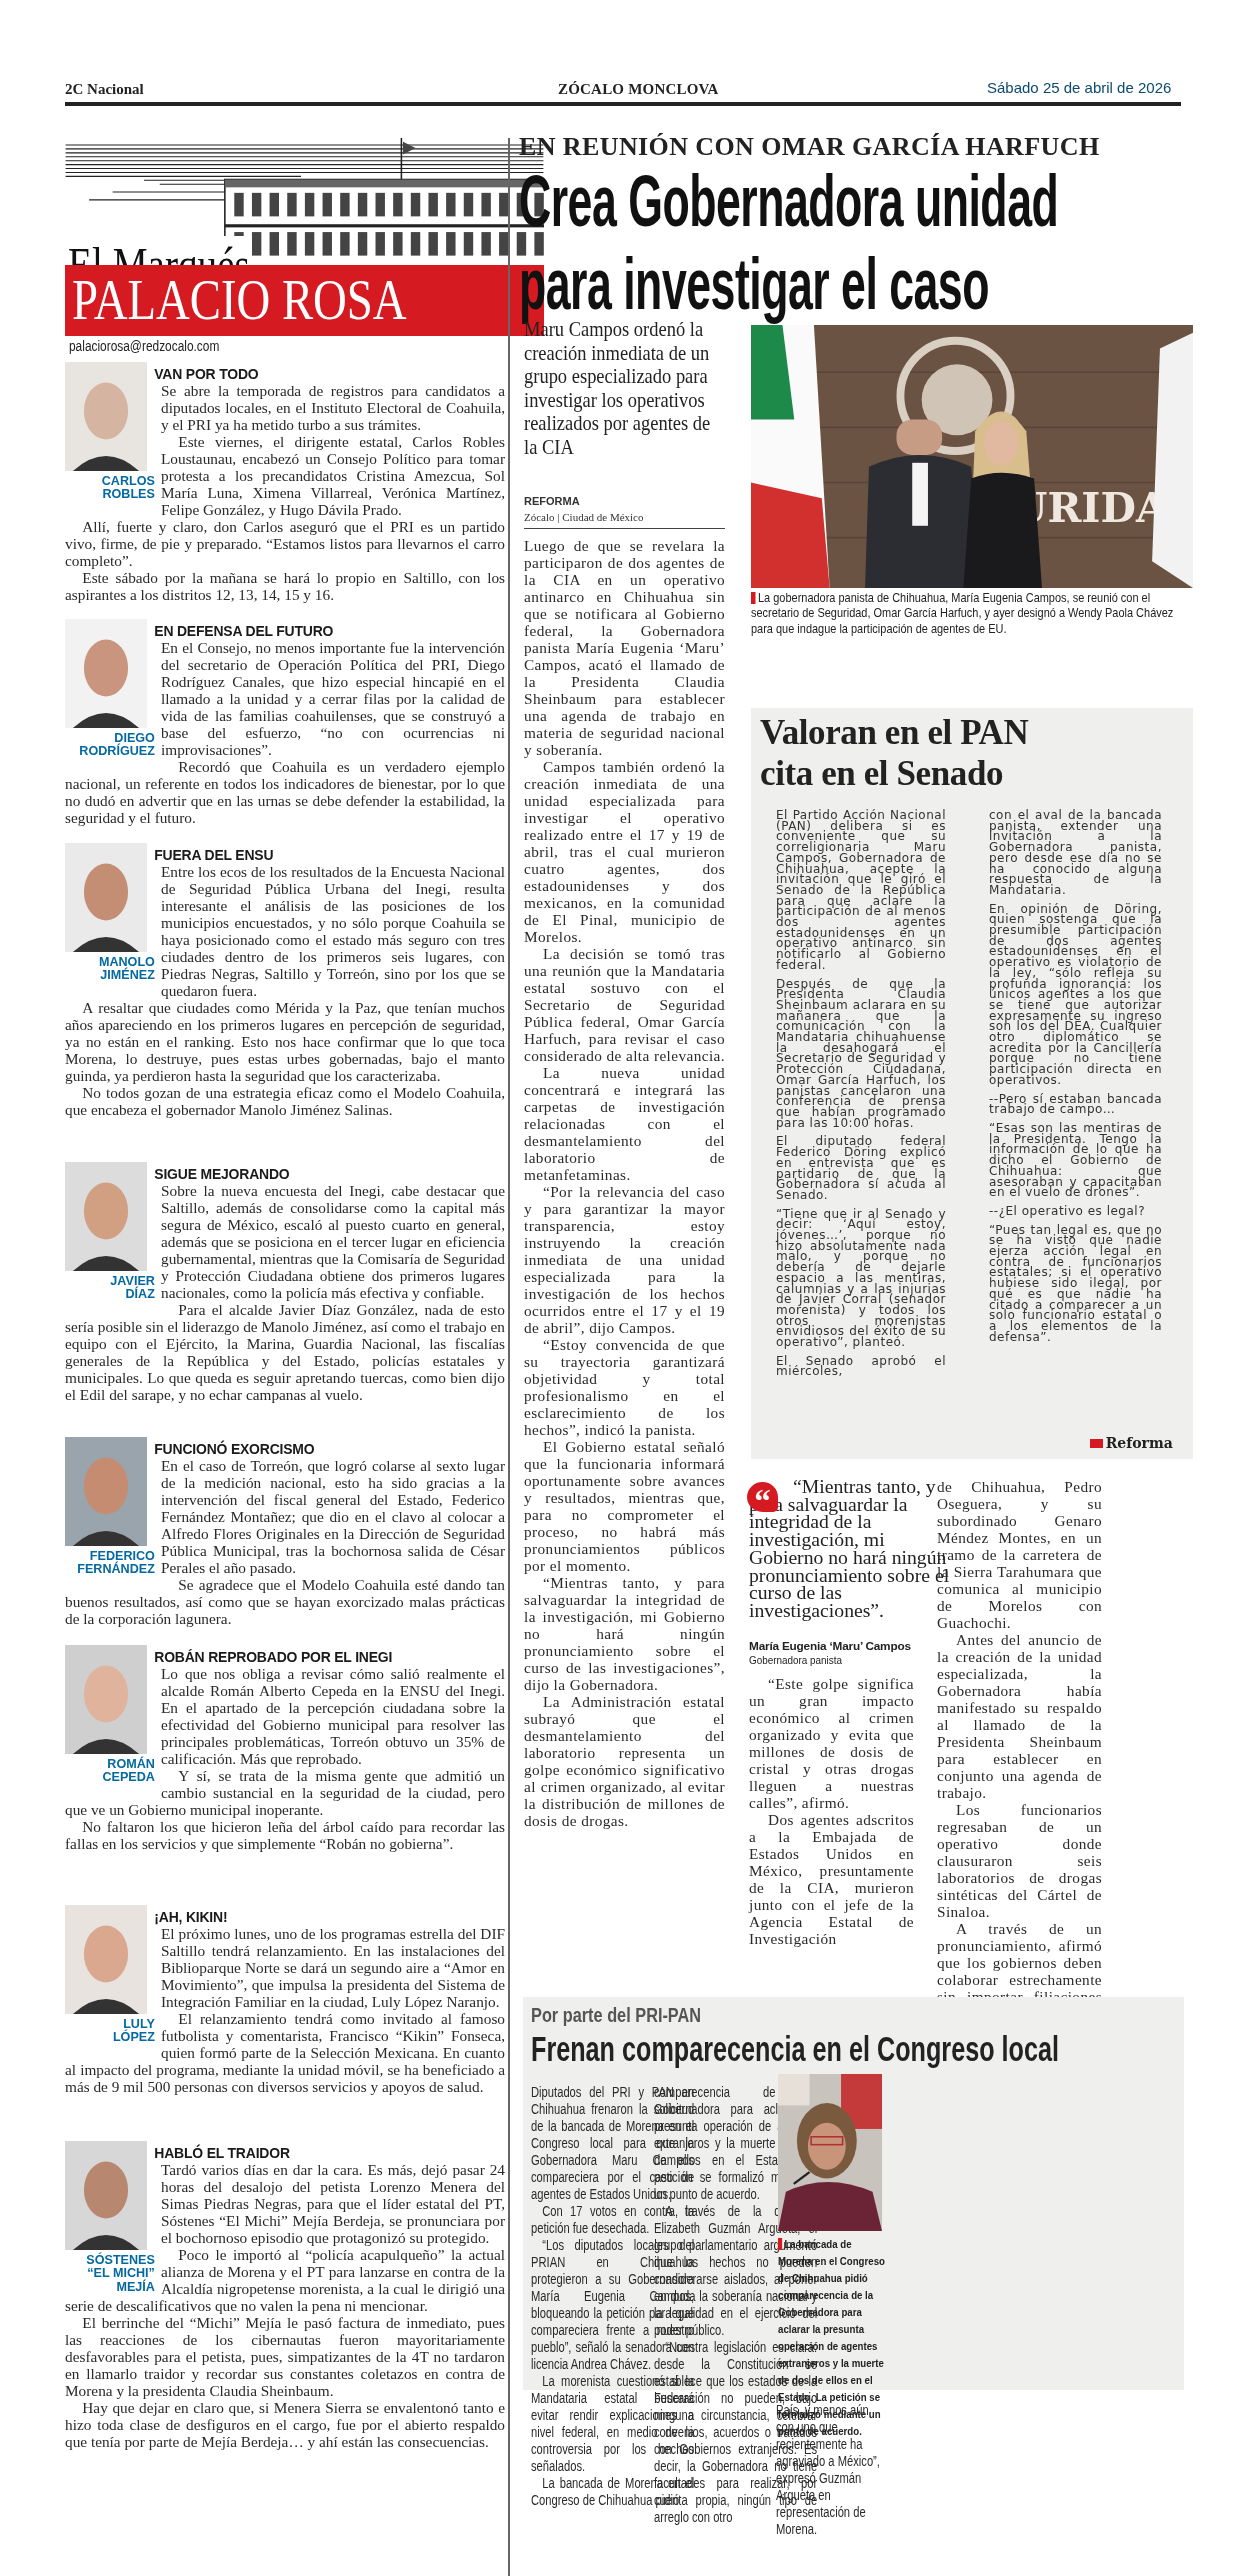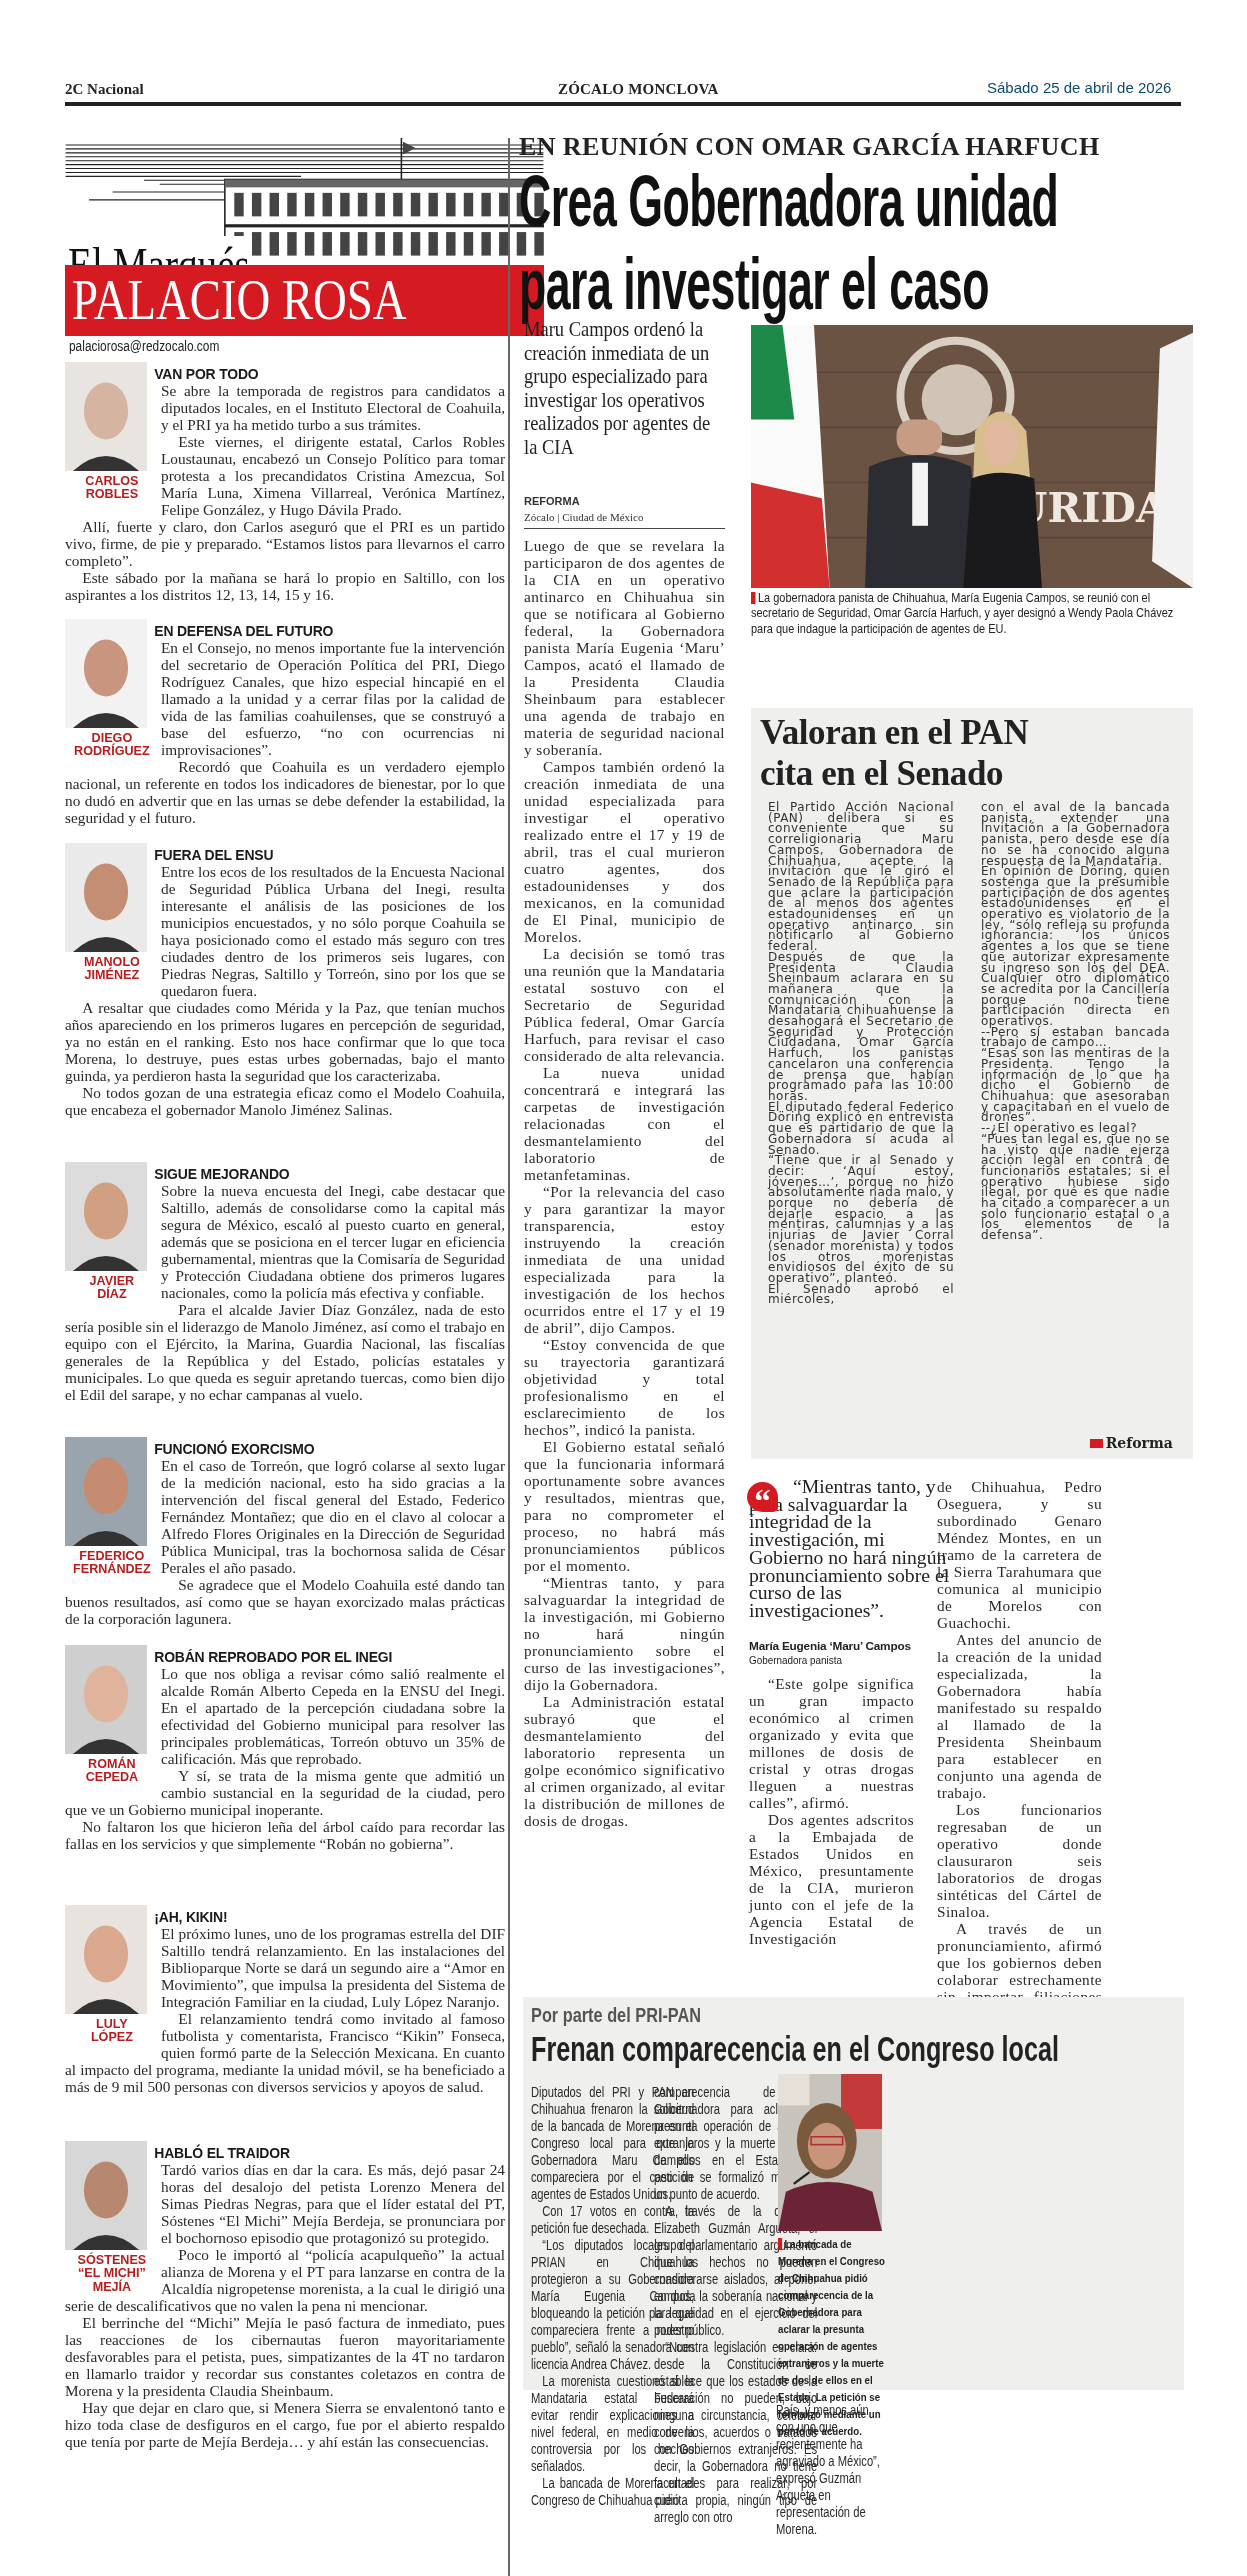--- a/index.html
+++ b/index.html
@@ -13,21 +13,21 @@
 #hdr-rule{left:65px;top:102px;width:1116px;height:3.9px;background:#222}
 
 #pr-art{left:65px;top:134px;width:479px;height:204px}
 #pr-marques{left:68px;top:236px;font:49px "Liberation Serif",serif;transform:scaleX(.8);transform-origin:left;color:#111;background:#fff;padding-right:3.1px}
 #pr-banner{left:65px;top:265px;width:479px;height:71px;background:#d61a22}
 #pr-title{left:72px;top:267px;font:57px "Liberation Serif",serif;color:#fff;transform:scaleX(.82);transform-origin:left;white-space:nowrap}
 #pr-email{left:69px;top:338px;font:14px "Liberation Sans",sans-serif;transform:scaleX(.85);transform-origin:left;color:#222}
 
 .col-item{position:absolute;left:65px;width:440px;font:15.3px/17px "Liberation Serif",serif;color:#2a2a2a;text-align:justify}
 .col-item .photo{float:left;width:82px;height:109px;margin:1.6px 14px 3.1px 0;position:relative;overflow:hidden;background:#ccc}
-.col-item .cap{position:absolute;left:3.9px;top:115px;font:bold 12.6px/13.4px "Liberation Sans",sans-serif;color:#b91c1c;width:86px;text-align:center}
+.col-item .cap{position:absolute;left:3.9px;top:115px;font:bold 12.6px/13.4px "Liberation Sans",sans-serif;color:#0369a1;width:86px;text-align:right}
 .col-item .shape{position:absolute;left:0;top:0;width:100%;height:100%}
 .col-item h3{font:bold 15px/17.3px "Liberation Sans",sans-serif;color:#1a1a1a;letter-spacing:-0.2px;transform:scaleX(.93);transform-origin:left;text-align:left;margin-top:4.7px}
 .col-item p{text-indent:17.3px}
 .col-item p.first{text-indent:0}
 .col-item .photo-wrap{float:left;width:96px;height:149px;position:relative}
 
 #vdiv{left:508px;top:138px;width:1.6px;height:2438px;background:#666}
 
 #kicker{left:519px;top:132px;font:bold 26px "Liberation Serif",serif;letter-spacing:0.4px;color:#222}
 #headline{left:519px;top:160px;font:bold 72px/83px "Liberation Sans",sans-serif;color:#111;transform:scaleX(.62);transform-origin:left top;white-space:nowrap;letter-spacing:-0.8px}
@@ -40,21 +40,21 @@
 .body-col p.first{text-indent:0}
 #main-col1{left:524px;top:537px;width:201px}
 
 #main-photo{left:751px;top:325px;width:442px;height:263px;overflow:hidden}
 #photo-caption{left:751px;top:591px;width:440px;font:12.2px/15.3px "Liberation Sans",sans-serif;color:#222;transform:scaleX(.9);transform-origin:left top;width:489px}
 .redmark{display:inline-block;width:4.7px;height:11.8px;background:#d61a22;margin-right:3.1px;vertical-align:-1.6px}
 
 #pan-box{left:751px;top:708px;width:442px;height:751px;background:#efefed}
 #pan-title{left:760px;top:712px;font:bold 35px/41px "Liberation Serif",serif;color:#222;letter-spacing:-0.4px}
 .pan-col{position:absolute;font:12px/10.7px "DejaVu Sans",sans-serif;color:#333;text-align:justify;letter-spacing:0.5px}
-.pan-col p{margin:0}
+.pan-col p{margin:8px}
 #pan-col1{left:768px;top:802px;width:186px}
 #pan-col2{left:981px;top:802px;width:189px}
 #pan-sig{left:1090px;top:1435px;font:bold 14px "DejaVu Serif",serif;color:#222}
 #pan-sig .redmark{width:12.6px;height:9.4px;vertical-align:0}
 
 #quote-mark{left:747px;top:1482px;width:31px;height:30px;background:#d61a22;border-radius:50% 50% 4.7px 50%;color:#fff;font:bold 33px/39px "Liberation Serif",serif;text-align:center}
 #quote-text{left:749px;top:1478px;width:212px;font:19.7px/17.7px "Liberation Serif",serif;color:#222;text-indent:44px}
 #quote-author{left:749px;top:1639px;font:bold 11.8px "Liberation Sans",sans-serif;color:#222;letter-spacing:-0.2px}
 #quote-role{left:749px;top:1654px;font:11px "Liberation Sans",sans-serif;color:#222;transform:scaleX(.9);transform-origin:left}
 #mid-col{left:749px;top:1675px;width:165px}

